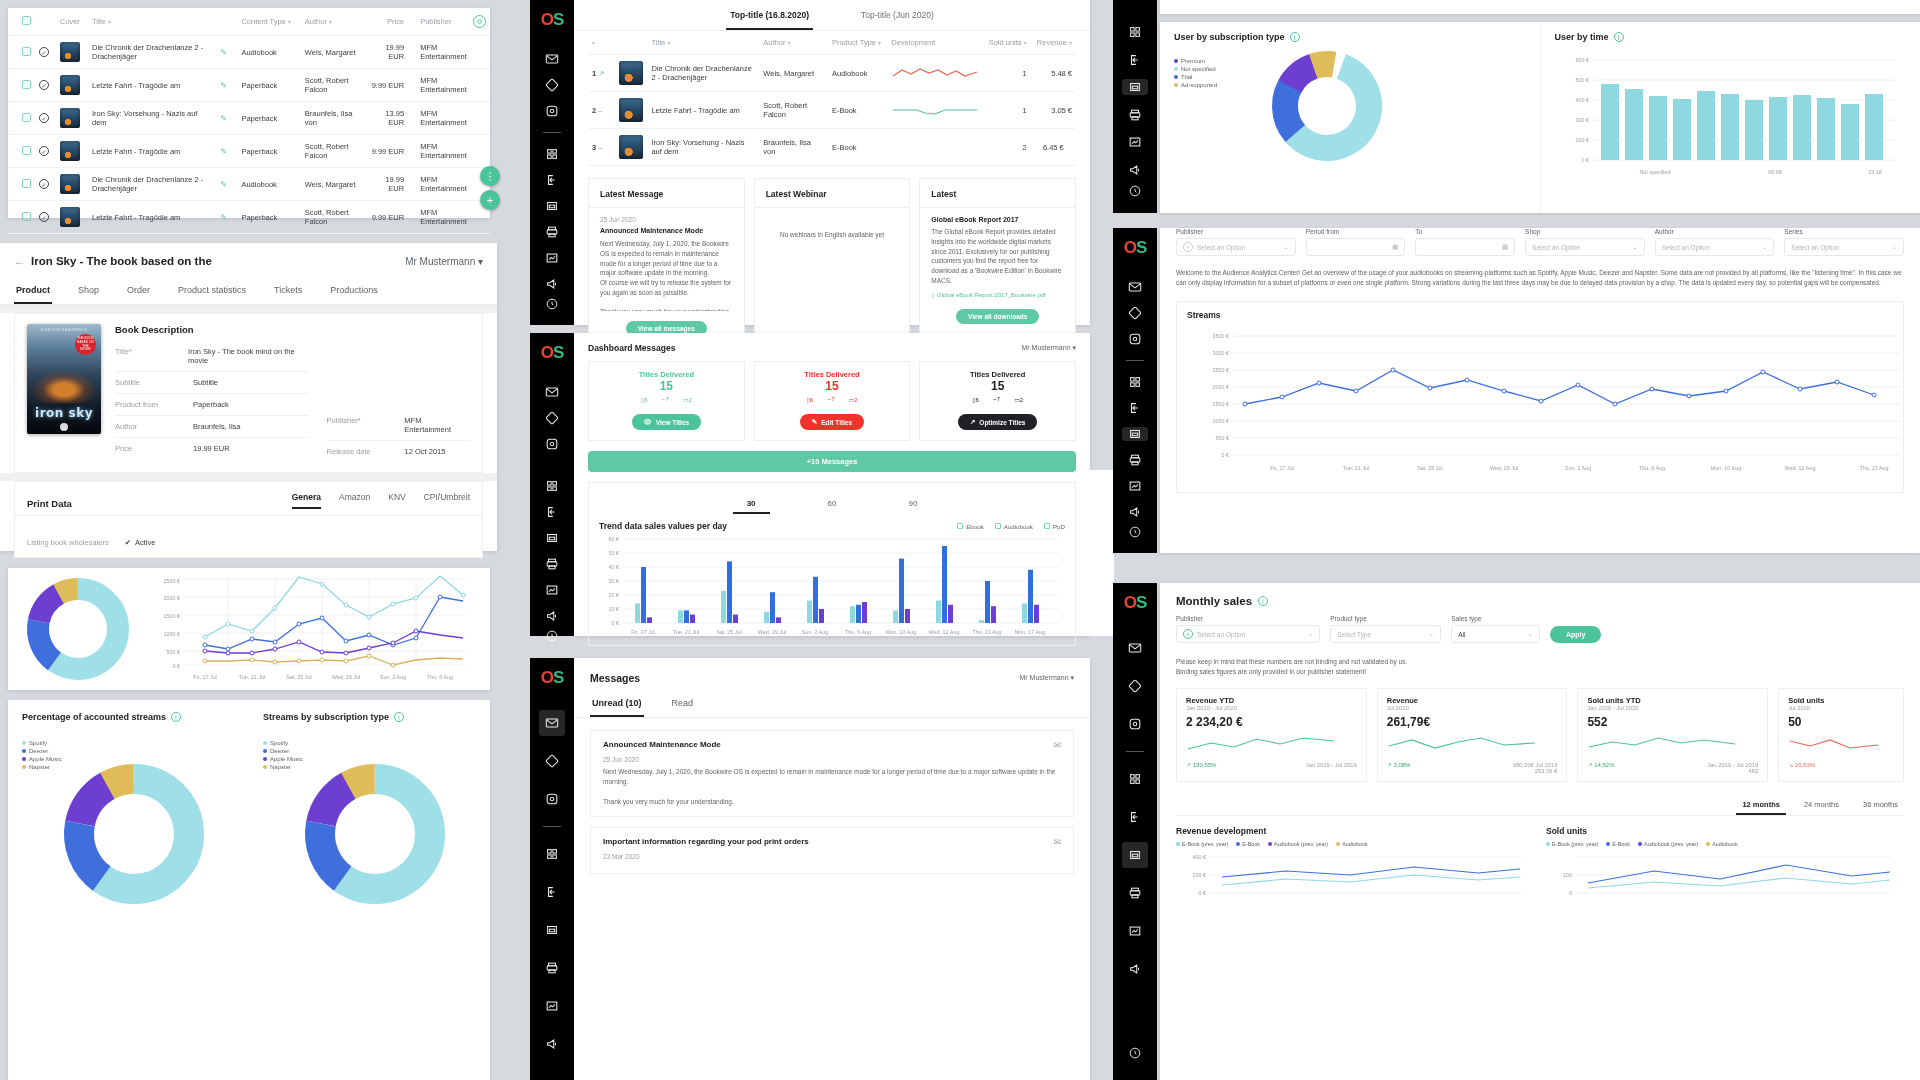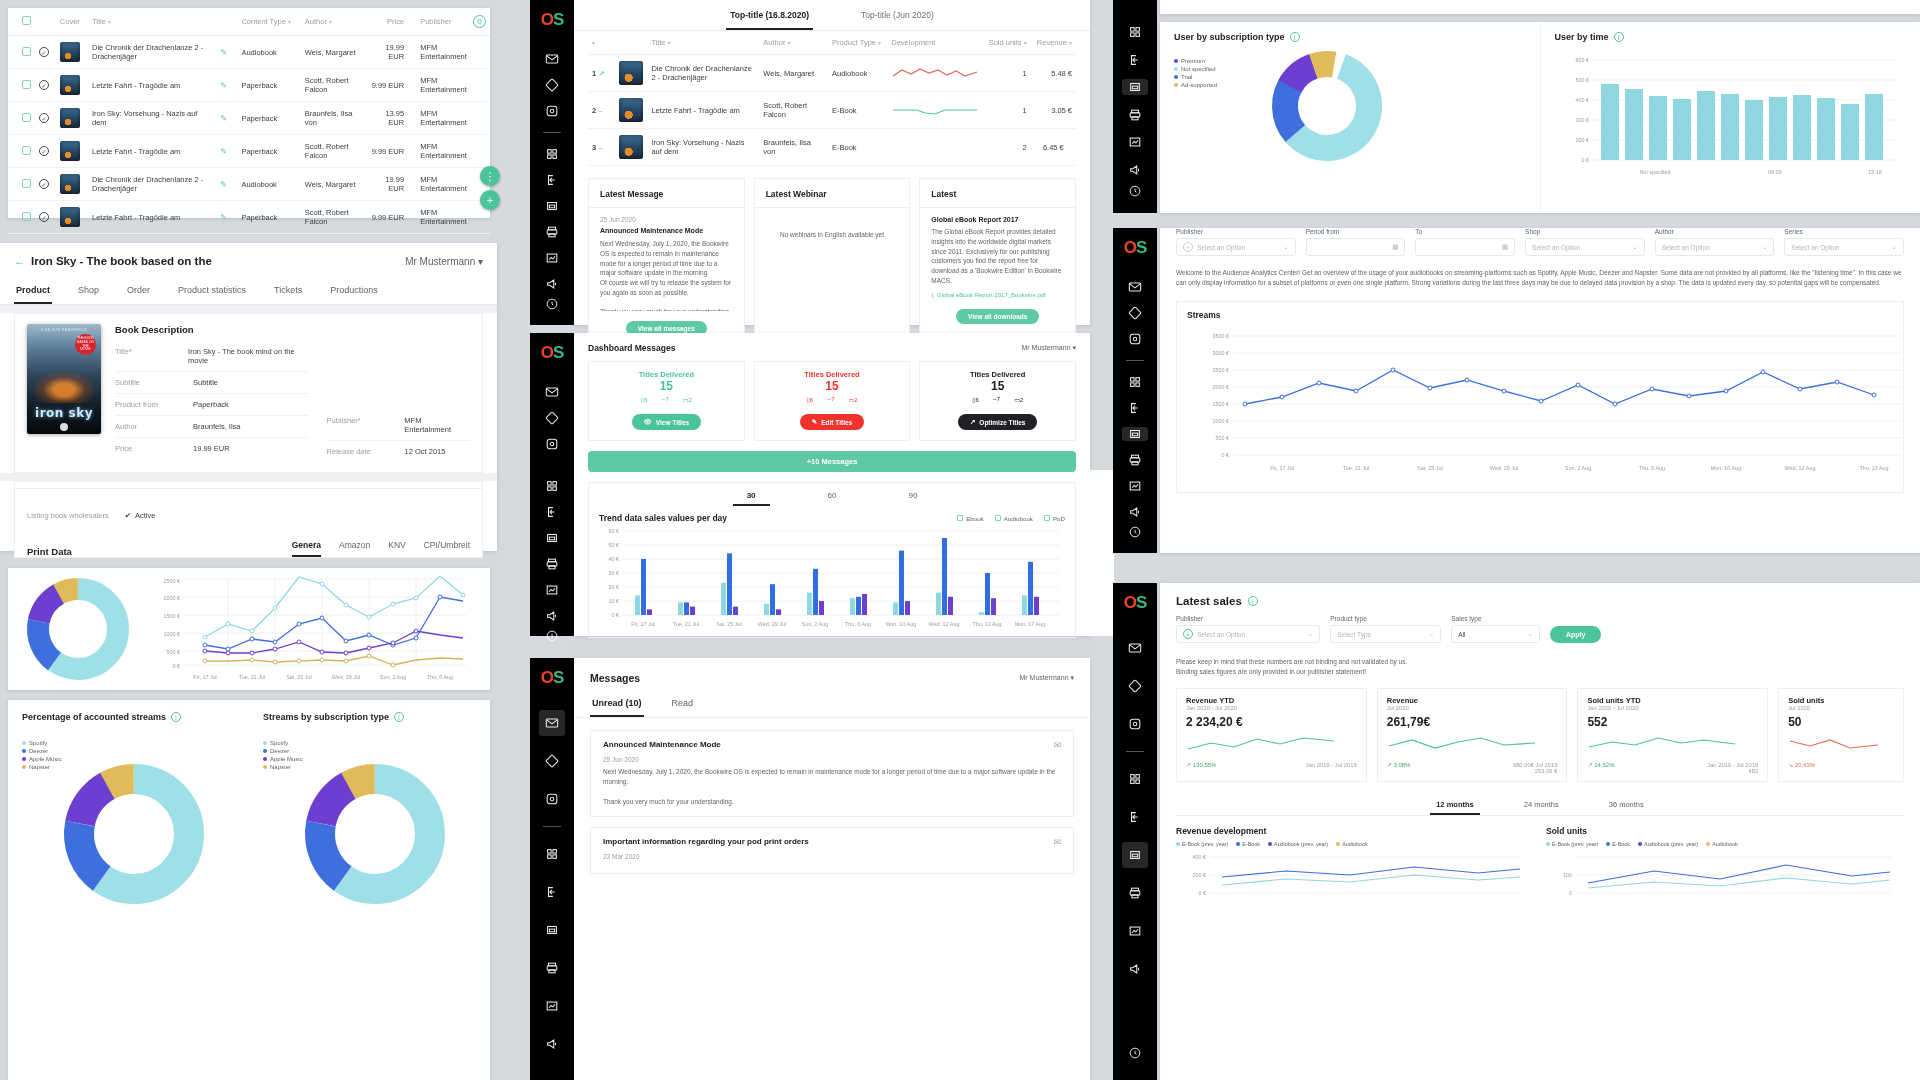--- a/index.html
+++ b/index.html
@@ -131,21 +131,21 @@
   .linkrow{ font-size:6px; color:#4cc49a; display:flex;align-items:center;gap:3px;}
 
   
   #panelF { position:absolute; left:530px; top:333px; width:560px; height:303px; background:#fff; }
   .kpi { border:1px solid #eceef0; text-align:center; padding:8px 4px 10px;}
   .kpi-label { font-size:7.5px; font-weight:bold; }
   .kpi-num { font-size:12px; font-weight:bold; line-height:1.2; }
   .kpi-icons { display:flex;justify-content:center;gap:14px;font-size:6px;margin:3px 0 7px; }
   .kpi-btn { font-size:6.5px;font-weight:bold;border-radius:9px;padding:4px 12px;display:inline-flex;gap:4px;align-items:center;color:#fff;}
   .greenbar { background:#5fc9a4;color:#fff;text-align:center;font-size:7.5px;font-weight:bold;border-radius:4px;padding:6px;}
-  .seltab { font-size:8px;color:#5f6368;padding:4px 14px;}
+  .seltab { font-size:8px;color:#5f6368;padding:4px 14px;margin-top:8px;}
   .seltab.active{color:#202124;font-weight:bold;border-bottom:2px solid #202124;}
 
   
   #panelG { position:absolute; left:530px; top:658px; width:560px; height:422px; background:#fff; }
   .msg-item { border:1px solid #eceef0; padding:9px 12px; }
   .msg-title { font-size:8px;font-weight:bold;color:#202124;}
   .msg-date { font-size:6.5px;color:#9aa0a6;margin:6px 0 4px;}
   .msg-text { font-size:6.5px;color:#5f6368;line-height:1.55;}
   .env-ico { color:#9aa0a6; font-size:9px; }
   .fld-head { font-size:6.5px; color:#5f6368; margin-bottom:3px; }
@@ -154,21 +154,21 @@
     gap:4px; padding:0 6px; font-size:6.5px; color:#b0b5ba; background:#fff;
   }
   .apply-btn{ background:#4cc49a;color:#fff;border-radius:11px;font-size:7px;font-weight:bold;
     padding:5px 16px;display:inline-block; }
   .note { font-size:6.5px;color:#5f6368;line-height:1.6; }
   .stat-card { border:1px solid #eceef0; padding:7px 9px; }
   .stat-title { font-size:7.5px; font-weight:bold; color:#202124;}
   .stat-sub { font-size:5.8px;color:#9aa0a6;}
   .stat-val { font-size:12px;font-weight:bold;color:#202124;margin:4px 0 3px;}
   .stat-delta { font-size:6px;color:#3aa76d;}
-  .mtabs{display:flex;gap:38px;justify-content:center;}
+  .mtabs{display:flex;gap:12px;justify-content:flex-end;}
   .mtab{font-size:7.5px;color:#5f6368;padding:4px 6px;}
   .mtab.active{color:#202124;font-weight:bold;border-bottom:2px solid #202124;}
   .axis-lbl{ font-size:5.4px; fill:#9aa0a6; font-family:"Liberation Sans", sans-serif;}
   .grid-line{ stroke:#eef0f2; stroke-width:1; }
   .chk-sm{width:6px;height:6px;border:1px solid #7fd6bd;border-radius:1px;display:inline-block;}
 </style>
 </head>
 <body>
 
 <div class="stage">
@@ -349,34 +349,34 @@
                 <div class="fld-val">12 Oct 2015</div>
               </div>
           </div>
         </div>
       </div>
     </div>
 
     <div style="background:#eef0f2;height:8px"></div>
 
     <div style="background:#fff;margin:0 14px;border:1px solid #eceef0;">
-      <div style="border-top:1px solid #eceef0;margin-top:6px;padding:22px 12px 10px;display:flex;align-items:center;gap:16px">
-        <div style="font-size:7.5px;color:#9aa0a6">Listing book wholesalers</div>
-        <div style="font-size:7.5px;color:#3c4043;display:flex;align-items:center;gap:4px">
-          <span>✔</span>
-            <span>Active</span>
-        </div>
-      </div>
       <div style="display:flex;align-items:flex-end;justify-content:space-between;padding:10px 12px 0">
         <div class="sec-title">Print Data</div>
         <div class="subtabs">
           <div class="subtab active">Genera</div>
           <div class="subtab">Amazon</div>
           <div class="subtab">KNV</div>
           <div class="subtab">CPI/Umbreit</div>
+        </div>
+      </div>
+      <div style="border-top:1px solid #eceef0;margin-top:6px;padding:22px 12px 10px;display:flex;align-items:center;gap:16px">
+        <div style="font-size:7.5px;color:#9aa0a6">Listing book wholesalers</div>
+        <div style="font-size:7.5px;color:#3c4043;display:flex;align-items:center;gap:4px">
+          <span>✔</span>
+            <span>Active</span>
         </div>
       </div>
     </div>
   </div>
 
   <div id="panelC" class="card shadow">
     <div style="display:flex;align-items:center;height:100%;padding:6px 10px">
       <svg width="120" height="110" viewBox="0 0 120 110">
         <g transform="translate(60,55)">
           <circle r="40" fill="none" stroke="#9fdfe8" stroke-width="22" stroke-dasharray="150.8 100.5" transform="rotate(-90)"></circle>
@@ -1352,21 +1352,21 @@
     <div class="sb-ico sb-bottom">
         <svg viewBox="0 0 16 16" fill="none" stroke="#fff" stroke-width="1.1">
           <circle cx="8" cy="8" r="5.5"></circle>
           <path d="M8 5.5v2.6L9.6 9.4"></path>
         </svg>
       </div>
   </div>
 
   <div class="card shadow" style="position:absolute;left:1160px;top:583px;width:760px;height:497px">
     <div style="display:flex;align-items:center;gap:6px;padding:12px 16px 8px">
-      <span class="pb-title">Latest sales</span>
+      <span class="pb-title">Monthly sales</span>
       <span class="info-ico">i</span>
     </div>
     <div style="display:flex;gap:10px;padding:0 16px;align-items:flex-end">
       <div style="flex:1.3">
         <div class="fld-head">Publisher</div>
         <div class="select">
           <span class="info-ico" style="border-color:#4cc49a;color:#4cc49a">+</span>
           <span style="flex:1">Select an Option</span>
           <span>⌄</span>
         </div>

